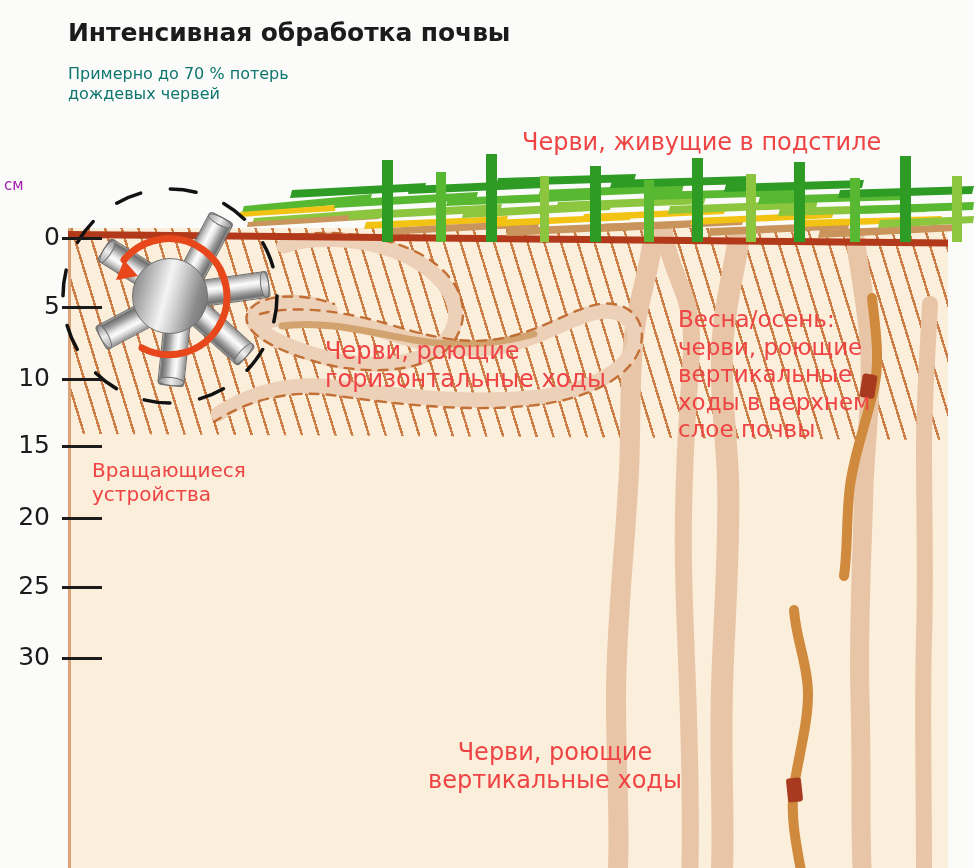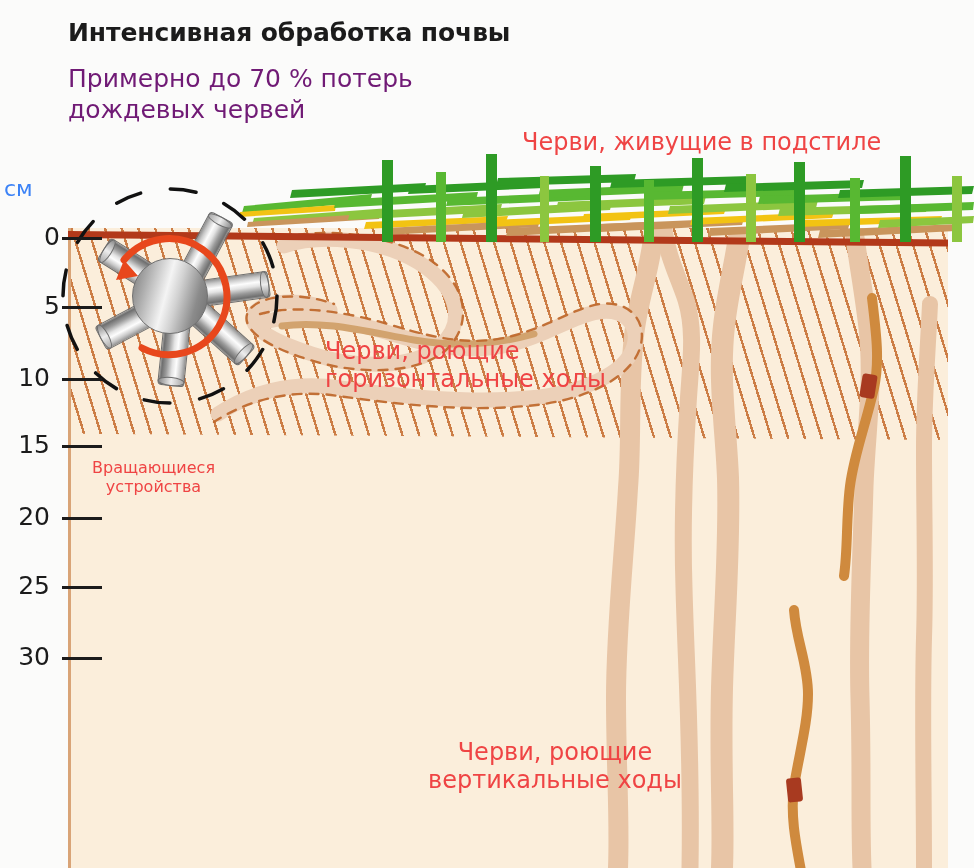--- a/index.html
+++ b/index.html
@@ -15,27 +15,27 @@
     overflow:hidden;
   }
   
   #title{
     position:absolute;left:68px;top:18px;
     font-size:25px;font-weight:700;color:#1b1b1b;
     letter-spacing:-0.1px;white-space:nowrap;
   }
   #subtitle{
     position:absolute;left:68px;top:64px;
-    font-size:25px;font-weight:400;color:#701a75;
+    font-size:16px;font-weight:400;color:#0f766e;
     line-height:1.22;white-space:pre-line;
   }
   
   #axis-unit{
     position:absolute;left:4px;top:176px;
-    font-size:22px;color:#3b82f6;
+    font-size:15px;color:#a21caf;
   }
   .tick-label{
     position:absolute;
     font-size:25px;color:#1b1b1b;
     text-align:right;width:52px;
   }
   .tick-mark{
     position:absolute;
     height:3px;background:#1b1b1b;
   }
@@ -121,21 +121,21 @@
   
   .callout{
     position:absolute;
     color:#ef4444;
     line-height:1.18;
     white-space:pre-line;
   }
   #label-litter{font-size:24px;left:522px;top:128px;}
   #label-horizontal{font-size:24px;left:325px;top:337px;}
   #label-spring{font-size:23px;left:678px;top:306px;line-height:1.2;}
-  #label-rotary{font-size:16px;left:92px;top:459px;text-align:center;}
+  #label-rotary{font-size:20px;left:92px;top:459px;}
   #label-damage{font-size:24px;left:330px;top:459px;}
   #label-vertical{font-size:24px;left:428px;top:738px;text-align:center;}
 </style>
 </head>
 <body>
 
 <div id="stage">
 
   <div id="title">Интенсивная обработка почвы</div>
   <div id="subtitle">Примерно до 70 % потерь
@@ -288,18 +288,23 @@
 
   <div class="tick-label" style="left:-2px;top:571px;">25</div>
   <div class="tick-mark" style="left:62px;top:586px;width:40px;"></div>
 
   <div class="tick-label" style="left:-2px;top:642px;">30</div>
   <div class="tick-mark" style="left:62px;top:657px;width:40px;"></div>
 
   <div class="callout" id="label-litter">Черви, живущие в подстиле</div>
   <div class="callout" id="label-horizontal">Черви, роющие
 горизонтальные ходы</div>
+  <div class="callout" id="label-spring">Весна/осень:
+черви, роющие
+вертикальные
+ходы в верхнем
+слое почвы</div>
   <div class="callout" id="label-rotary">Вращающиеся
 устройства</div>
   <div class="callout" id="label-vertical">Черви, роющие
 вертикальные ходы</div>
 
 </div>
 
 </body></html>

